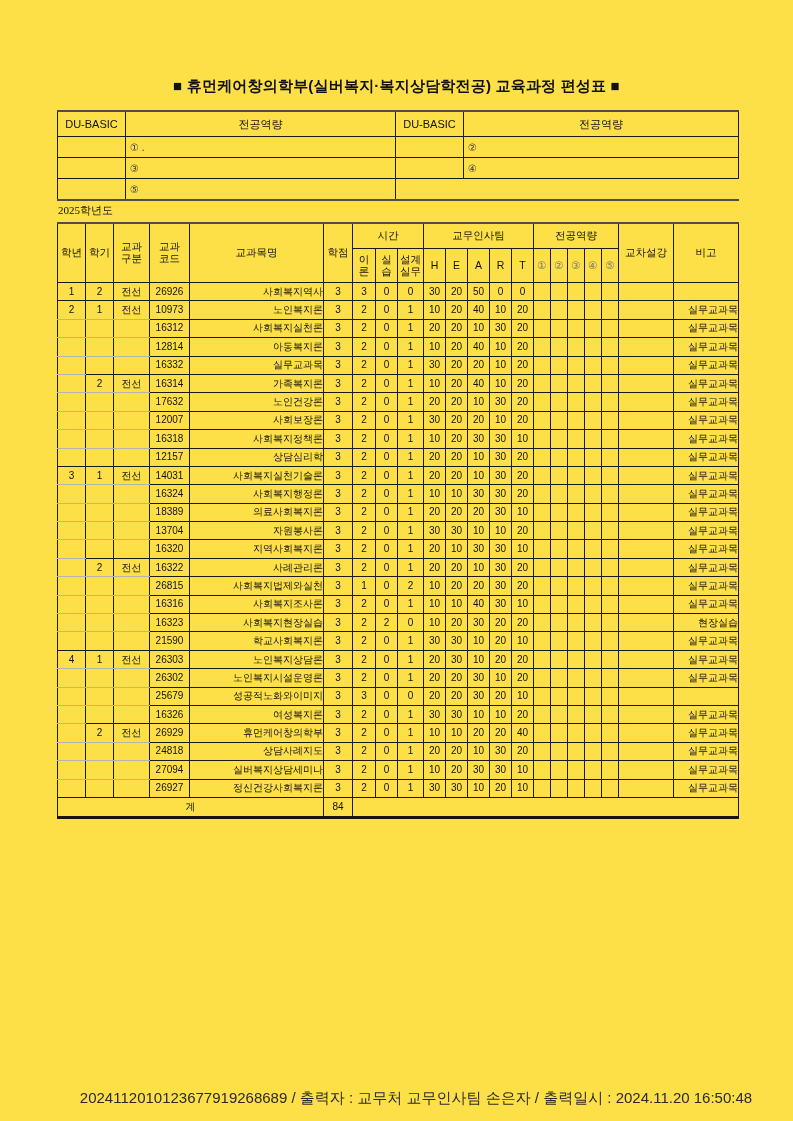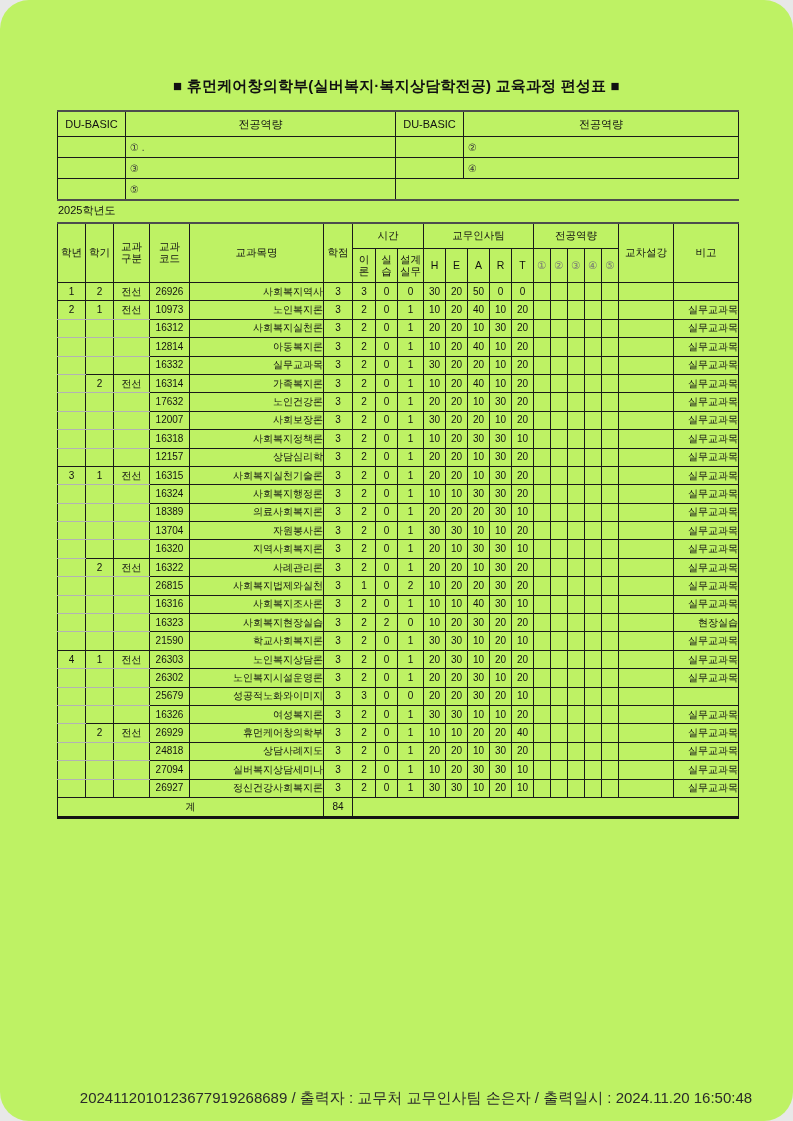--- a/index.html
+++ b/index.html
@@ -1,19 +1,19 @@
 <!DOCTYPE html>
 <html><head>
 <meta charset="utf-8">
 <style>
   html,body { margin:0; padding:0; background:#e8e8e8; }
   .page {
-    position:relative; width:793px; height:1121px; background:#bef264;
+    position:relative; width:793px; height:1121px; background:#fde047;
     font-family:"Liberation Sans","DejaVu Sans",sans-serif; color:#111;
-    margin:0 auto; overflow:hidden;border-radius:29px;
+    margin:0 auto; overflow:hidden;
   }
   .title {
     position:absolute; top:77px; left:0; width:100%;
     text-align:center; font-size:15px; font-weight:700; letter-spacing:0.2px;
   }
   
   table.du-table {
     position:absolute; left:57px; top:110px; width:681px;
     border-collapse:collapse; table-layout:fixed;
     border-top:2.5px solid #4d4d4d;
@@ -22,21 +22,21 @@
     border:1px solid #1a1a1a; font-size:11px; font-weight:400;
     text-align:center; padding:0; overflow:hidden;
   }
   table.du-table tr.du-head th { height:24px; }
   table.du-table tr.du-row td { height:20px; }
   table.du-table tr.du-row td.val { text-align:left; padding-left:4px; font-size:10px; color:#3a3a3a; }
   table.du-table tr.du-row td { border-bottom-color:#1a1a1a; }
   table.du-table tr.du-last td { border-bottom:2px solid #4d4d4d; }
   table.du-table td.ghost { border:none; }
   
-  .year-label { position:absolute; left:58px; top:203px; font-size:11px; }
+  .year-label { position:absolute; left:58px; top:203px; font-size:11px;font-family:Liberation Serif, serif; }
   
   table.cur-table {
     position:absolute; left:57px; top:222px; width:681px;
     border-collapse:collapse; table-layout:fixed;
     border-top:2px solid #4d4d4d; border-bottom:3px solid #141414;
   }
   table.cur-table th, table.cur-table td {
     border:1px solid #1a1a1a; padding:0; overflow:hidden;
     font-weight:400; text-align:center; vertical-align:middle;
   }
@@ -383,21 +383,21 @@
           <td></td>
           <td></td>
           <td></td>
           <td></td>
           <td class="left">실무교과목</td>
         </tr>
         <tr>
           <td class="cont">3</td>
           <td class="cont">1</td>
           <td class="cont">전선</td>
-          <td>16315</td>
+          <td>14031</td>
           <td class="left">사회복지실천기술론</td>
           <td>3</td>
           <td>2</td>
           <td>0</td>
           <td>1</td>
           <td>20</td>
           <td>20</td>
           <td>10</td>
           <td>30</td>
           <td>20</td>

